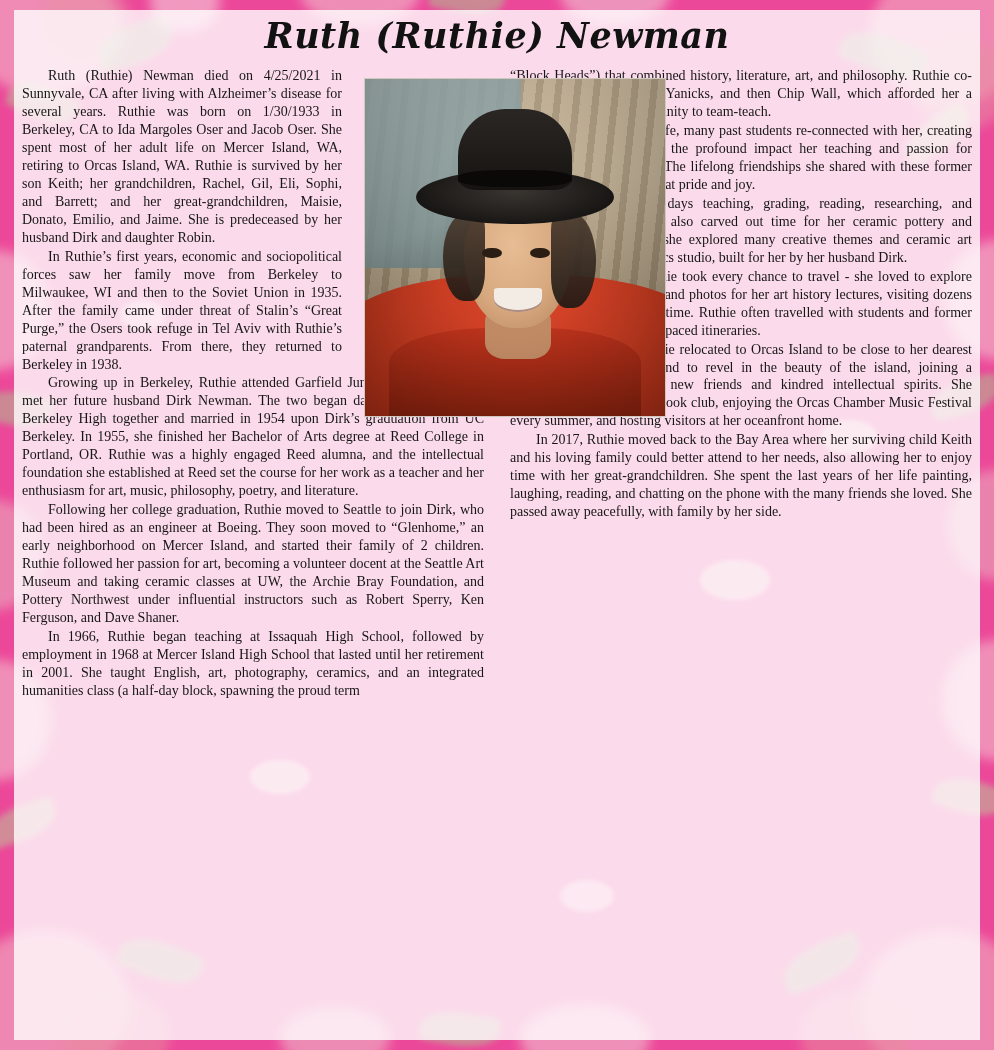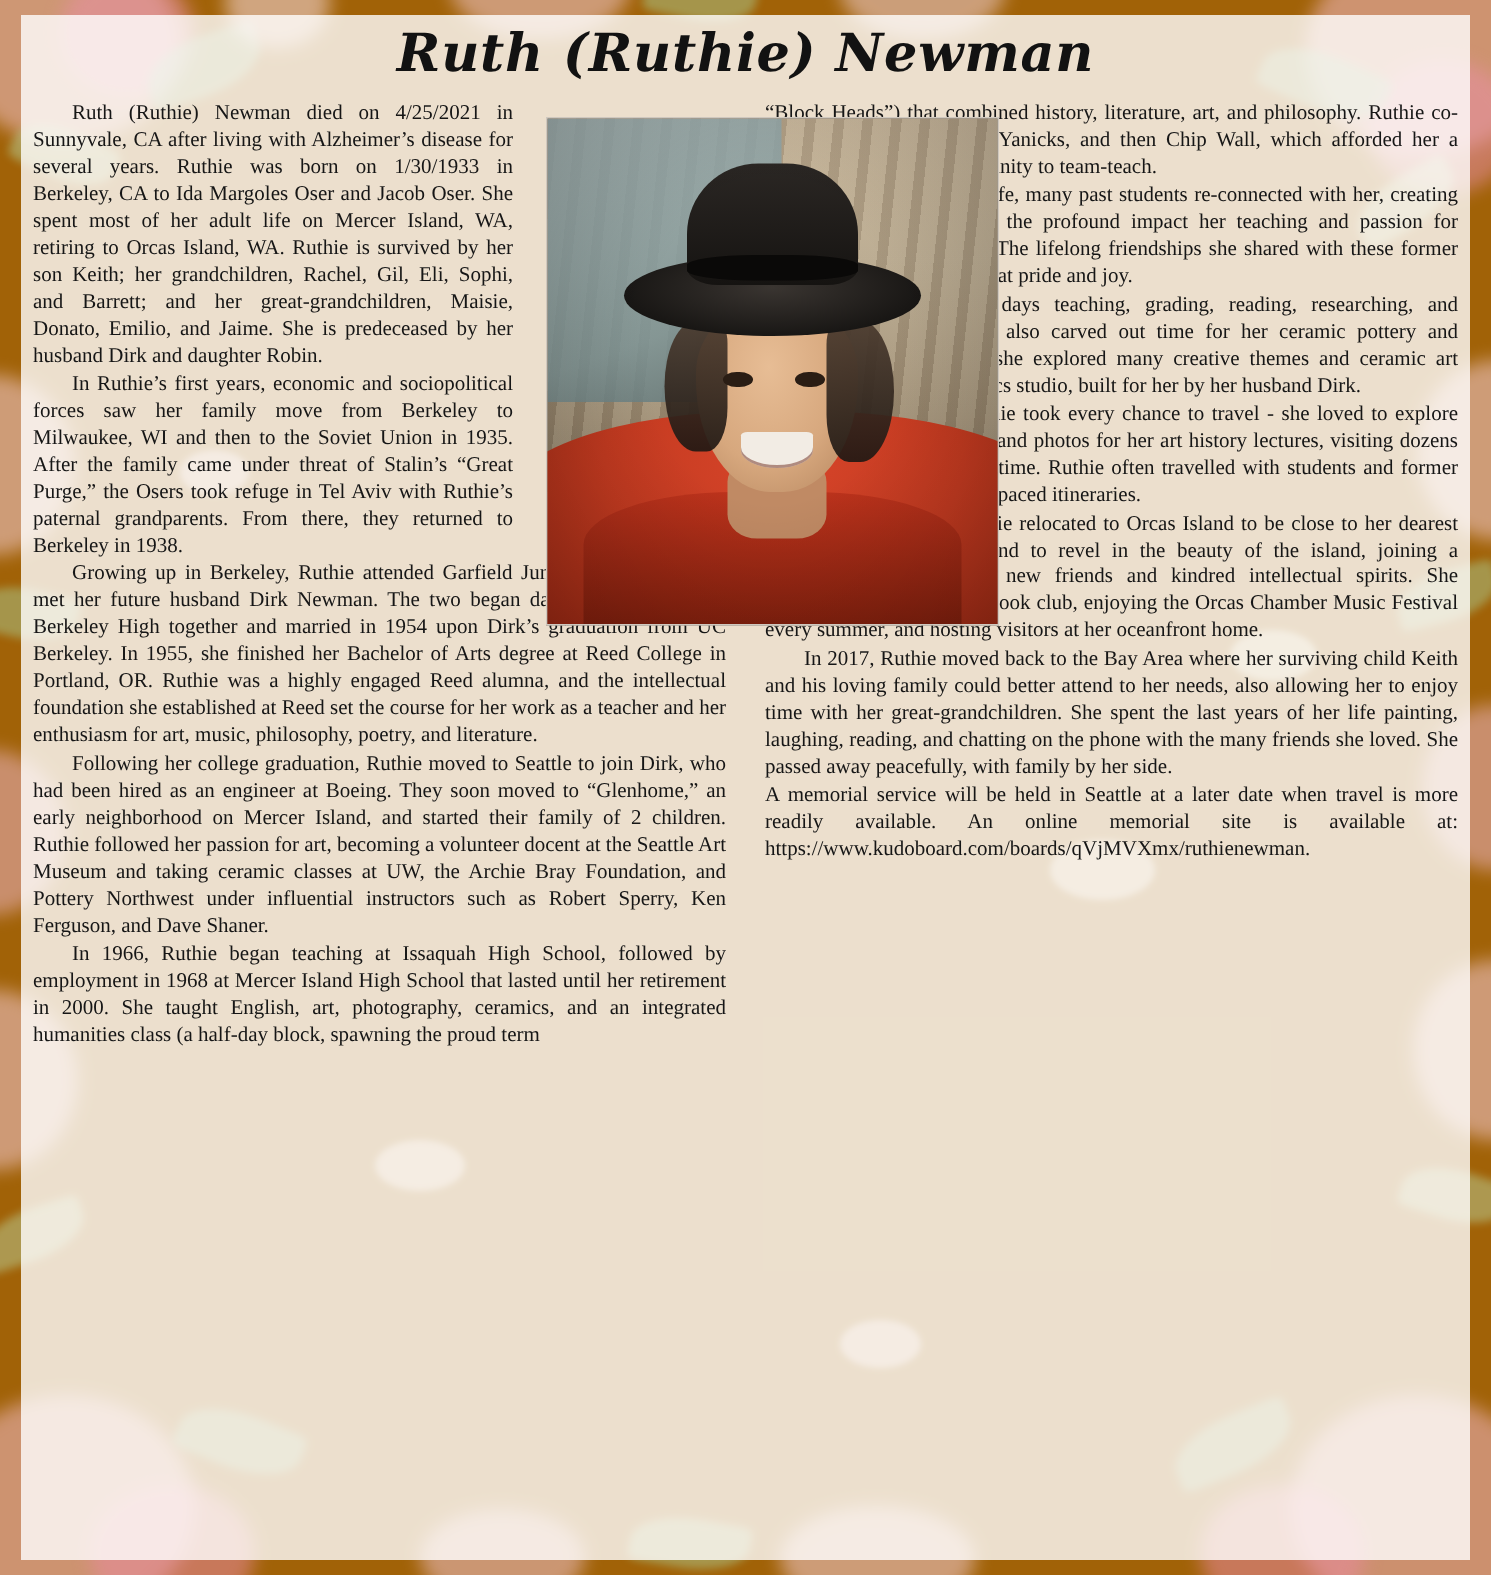--- a/index.html
+++ b/index.html
@@ -12,21 +12,21 @@
     background: #ffffff;
     font-family: "Liberation Serif", serif;
     overflow: hidden;
   }
 
   #page {
     position: relative;
     width: 994px;
     height: 1050px;
     box-sizing: border-box;
-    background: #a16207;
+    background: #ec4899;
     overflow: hidden;
   }
 
   
   .floral-layer {
     position: absolute;
     inset: 0;
     pointer-events: none;
     z-index: 0;
   }
@@ -313,28 +313,27 @@
       <div class="shade"></div>
     </div>
 
     <div class="columns">
 
       <div class="col col-left">
         <p style="width: 320px;">Ruth (Ruthie) Newman died on 4/25/2021 in Sunnyvale, CA after living with Alzheimer’s disease for several years. Ruthie was born on 1/30/1933 in Berkeley, CA to Ida Margoles Oser and Jacob Oser. She spent most of her adult life on Mercer Island, WA, retiring to Orcas Island, WA. Ruthie is survived by her son Keith; her grandchildren, Rachel, Gil, Eli, Sophi, and Barrett; and her great-grandchildren, Maisie, Donato, Emilio, and Jaime. She is predeceased by her husband Dirk and daughter Robin.</p>
         <p style="width: 320px;">In Ruthie’s first years, economic and sociopolitical forces saw her family move from Berkeley to Milwaukee, WI and then to the Soviet Union in 1935. After the family came under threat of Stalin’s “Great Purge,” the Osers took refuge in Tel Aviv with Ruthie’s paternal grandparents. From there, they returned to Berkeley in 1938.</p>
         <p>Growing up in Berkeley, Ruthie attended Garfield Junior High, where she met her future husband Dirk Newman. The two began dating while attending Berkeley High together and married in 1954 upon Dirk’s graduation from UC Berkeley. In 1955, she finished her Bachelor of Arts degree at Reed College in Portland, OR. Ruthie was a highly engaged Reed alumna, and the intellectual foundation she established at Reed set the course for her work as a teacher and her enthusiasm for art, music, philosophy, poetry, and literature.</p>
         <p>Following her college graduation, Ruthie moved to Seattle to join Dirk, who had been hired as an engineer at Boeing. They soon moved to “Glenhome,” an early neighborhood on Mercer Island, and started their family of 2 children. Ruthie followed her passion for art, becoming a volunteer docent at the Seattle Art Museum and taking ceramic classes at UW, the Archie Bray Foundation, and Pottery Northwest under influential instructors such as Robert Sperry, Ken Ferguson, and Dave Shaner.</p>
-        <p>In 1966, Ruthie began teaching at Issaquah High School, followed by employment in 1968 at Mercer Island High School that lasted until her retirement in 2000. She taught English, art, photography, ceramics, and an integrated humanities class (a half-day block, spawning the proud term</p>
+        <p>In 1966, Ruthie began teaching at Issaquah High School, followed by employment in 1968 at Mercer Island High School that lasted until her retirement in 2001. She taught English, art, photography, ceramics, and an integrated humanities class (a half-day block, spawning the proud term</p>
       </div>
 
       <div class="col col-right">
         <p class="noindent">“Block Heads”) that combined history, literature, art, and philosophy. Ruthie co-taught “Block” with Milt Yanicks, and then Chip Wall, which afforded her a unique and beloved opportunity to team-teach.</p>
         <p>Throughout Ruthie’s life, many past students re-connected with her, creating new friendships rooted in the profound impact her teaching and passion for learning had left on them. The lifelong friendships she shared with these former students brought Ruthie great pride and joy.</p>
         <p>In addition to long days teaching, grading, reading, researching, and preparing lectures, Ruthie also carved out time for her ceramic pottery and sculptures. For 50 years, she explored many creative themes and ceramic art forms in her private ceramics studio, built for her by her husband Dirk.</p>
         <p>During summers, Ruthie took every chance to travel - she loved to explore the world and create first-hand photos for her art history lectures, visiting dozens of countries during her lifetime. Ruthie often travelled with students and former students, leading marathon-paced itineraries.</p>
         <p>Upon retirement, Ruthie relocated to Orcas Island to be close to her dearest friend Andrea Hendrick and to revel in the beauty of the island, joining a wonderful community of new friends and kindred intellectual spirits. She delighted in attending her book club, enjoying the Orcas Chamber Music Festival every summer, and hosting visitors at her oceanfront home.</p>
         <p>In 2017, Ruthie moved back to the Bay Area where her surviving child Keith and his loving family could better attend to her needs, also allowing her to enjoy time with her great-grandchildren. She spent the last years of her life painting, laughing, reading, and chatting on the phone with the many friends she loved. She passed away peacefully, with family by her side.</p>
-        <p class="noindent">A memorial service will be held in Seattle at a later date when travel is more readily available. An online memorial site is available at: https://www.kudoboard.com/boards/qVjMVXmx/ruthienewman.</p>
       </div>
 
     </div>
   </div>
 </div>
 
 </body></html>

